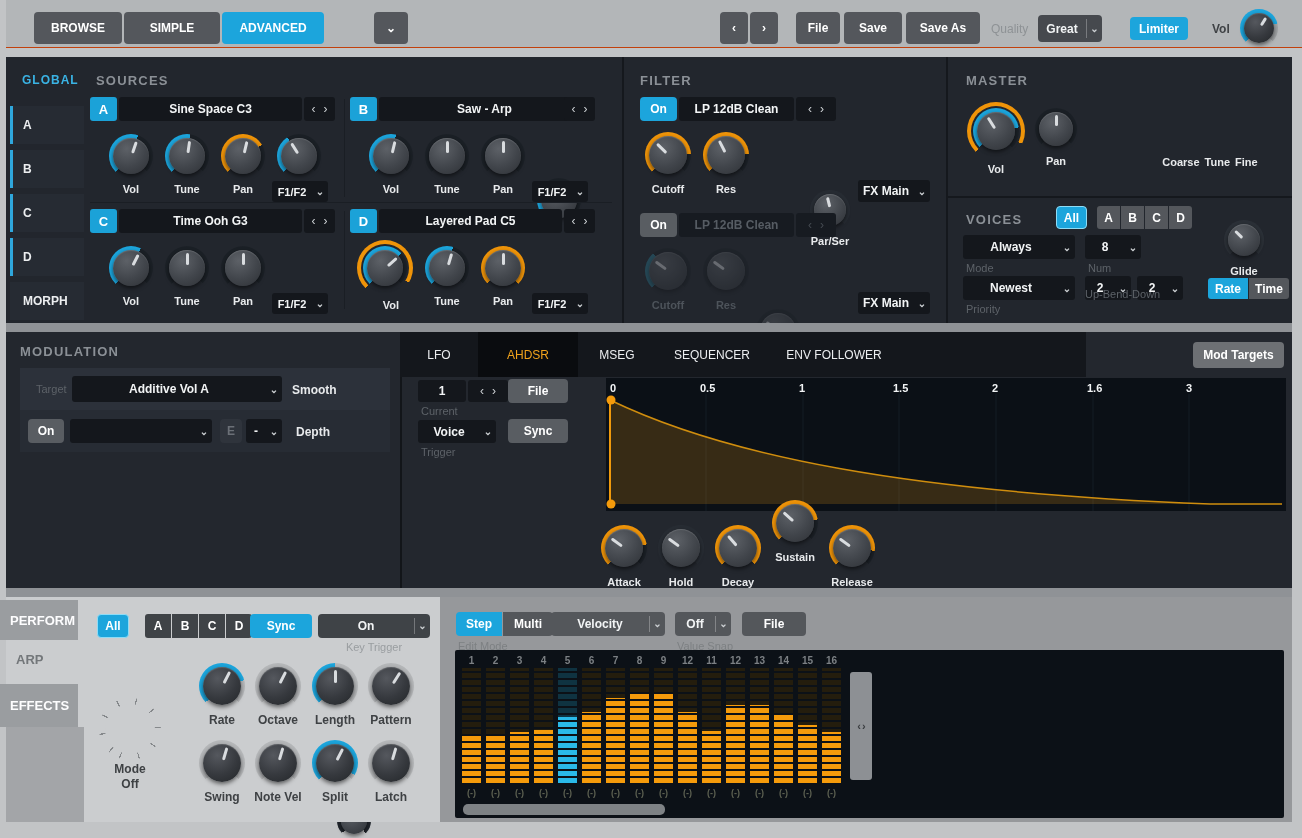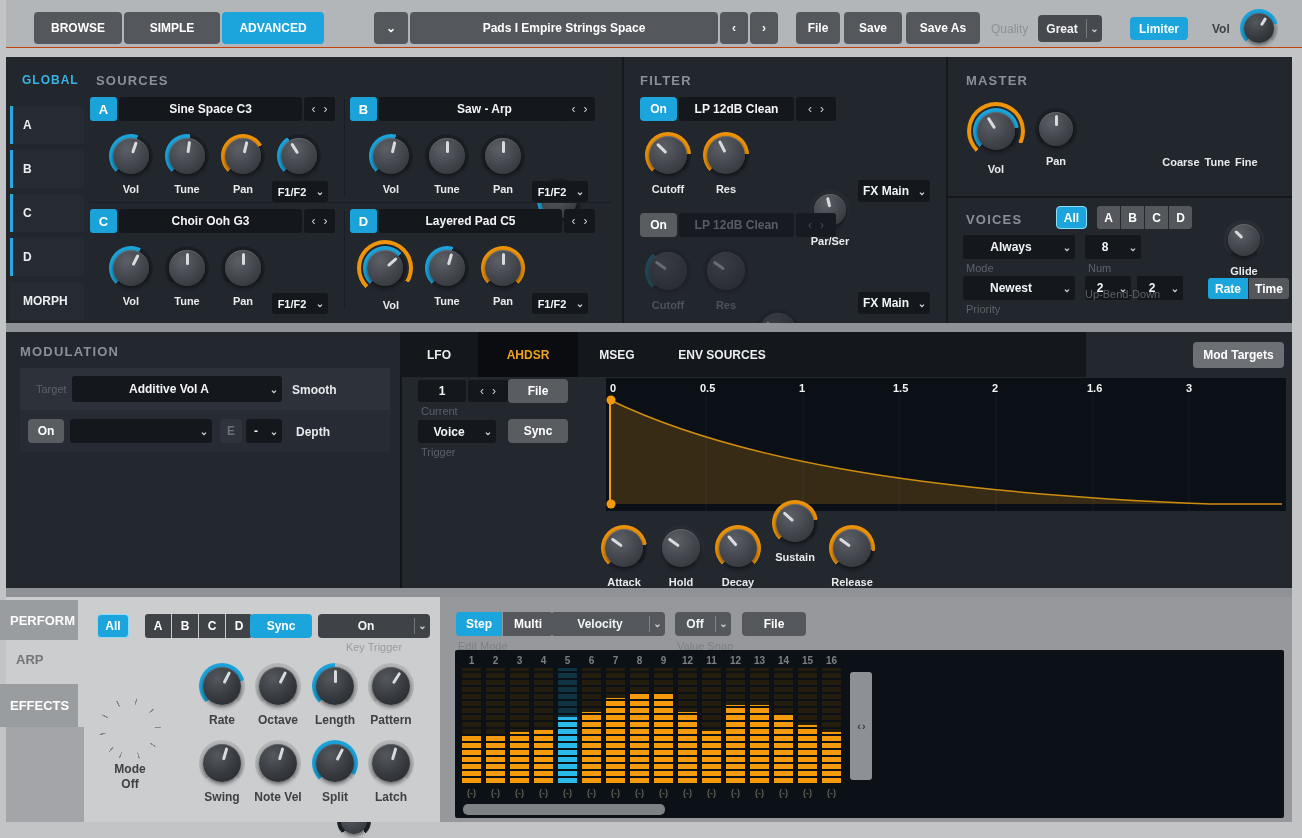--- a/index.html
+++ b/index.html
@@ -39,21 +39,21 @@
 #bottom{position:absolute;left:6px;top:597px;width:1286px;height:225px;background:#cbcdcf}
 
 .sideitem{position:absolute;left:10px;width:74px;height:38px;background:#262b33;display:flex;align-items:center;color:#eceef0;font-size:12px;font-weight:700;padding-left:13px}
 .sideitem.acc::before{content:"";position:absolute;left:0;top:0;bottom:0;width:3px;background:#2fa7dc}
 
 .badge{position:absolute;width:27px;height:24px;background:#1ba2d8;border-radius:3px;display:flex;align-items:center;justify-content:center;font-size:13px;font-weight:700}
 .namebox{position:absolute;height:24px;background:#14171c;border-radius:3px;display:flex;align-items:center;justify-content:center;font-size:12px;font-weight:700;color:#f2f4f5}
 .arrbox{position:absolute;height:24px;background:#14171c;border-radius:3px;display:flex;align-items:center;justify-content:center;gap:8px;font-size:12px;color:#cfd3d6}
 
 #tabstrip{position:absolute;left:400px;top:332px;width:686px;height:45px;background:#14171c;display:flex;align-items:stretch}
-.modtab{display:flex;align-items:center;justify-content:center;font-size:12px;font-weight:700;color:#eceef0}
+.modtab{display:flex;align-items:center;justify-content:center;font-size:12px;font-weight:400;color:#eceef0}
 .modtab.sel{background:#0a0c0f;color:#f0a21c}
 
 #envdisp{position:absolute;left:606px;top:378px;width:680px;height:133px;background:#0b1016}
 .tick{position:absolute;top:4px;color:#f2f4f5;font-size:11px;font-weight:700}
 
 #seqpanel{position:absolute;left:440px;top:597px;width:852px;height:225px;background:#96989b}
 #seqbox{position:absolute;left:15px;top:53px;width:829px;height:168px;background:#0c1117;border-radius:2px}
 #stepcols{position:absolute;left:7px;top:3px;display:flex;gap:5px}
 .seqcol{width:19px;display:flex;flex-direction:column;align-items:center}
 .stepnum{height:15px;line-height:15px;font-size:10px;color:#7c8084;font-weight:700}
@@ -72,21 +72,20 @@
 <body>
 
 <div id="topbar">
   <div class="btn" style="left:28px;top:12px;width:88px;height:32px">BROWSE</div>
   <div class="btn" style="left:118px;top:12px;width:96px;height:32px">SIMPLE</div>
   <div class="btn blue" style="left:216px;top:12px;width:102px;height:32px">ADVANCED</div>
 
   <div class="btn" style="left:368px;top:12px;width:34px;height:32px">
       <span>⌄</span>
     </div>
-  <div class="btn" style="left:404px;top:12px;width:308px;height:32px">Pads I Empire Strings Space</div>
   <div class="btn" style="left:714px;top:12px;width:28px;height:32px">
       <span>‹</span>
     </div>
   <div class="btn" style="left:744px;top:12px;width:28px;height:32px">
       <span>›</span>
     </div>
 
   <div class="btn" style="left:790px;top:12px;width:44px;height:32px">File</div>
   <div class="btn" style="left:838px;top:12px;width:58px;height:32px">Save</div>
   <div class="btn" style="left:900px;top:12px;width:74px;height:32px">Save As</div>
@@ -169,21 +168,21 @@
 <div class="dd" style="left:532px;top:181px;width:56px;height:21px;font-size:11px">
     <span class="val">F1/F2</span>
     <span class="chev">⌄</span>
   </div>
 
 <div class="hline" style="left:90px;top:202px;width:522px;background:#1a1e24;height:1px"></div>
 <div class="vline" style="left:344px;top:99px;height:98px;background:#1a1e24;width:1px"></div>
 <div class="vline" style="left:344px;top:211px;height:98px;background:#1a1e24;width:1px"></div>
 
 <div class="badge" style="left:90px;top:209px">C</div>
-<div class="namebox" style="left:119px;top:209px;width:183px">Choir Ooh G3</div>
+<div class="namebox" style="left:119px;top:209px;width:183px">Time Ooh G3</div>
 <div class="arrbox" style="left:304px;top:209px;width:31px">
     <span>‹</span>
     <span>›</span>
   </div>
 <div class="kc" style="left:103px;top:246px;width:56px">
     <i class="kn" style="--s: 44px; --v: .6; --ac: #1ca5dc; background: conic-gradient(from 225deg, rgb(28, 165, 220) 0deg, rgb(28, 165, 220) 162deg, rgb(27, 32, 38) 162deg, rgb(27, 32, 38) 270deg, transparent 270deg, transparent 360deg);"></i>
     <span class="wlbl">Vol</span>
   </div>
 <div class="kc" style="left:159px;top:246px;width:56px">
     <i class="kn" style="--s: 44px; --pv: .5; background: conic-gradient(from 225deg, rgb(27, 32, 38) 0deg, rgb(27, 32, 38) 0deg, rgb(27, 32, 38) 0deg, rgb(27, 32, 38) 270deg, transparent 270deg, transparent 360deg);"></i>
@@ -355,21 +354,22 @@
     <span class="chev">⌄</span>
   </div>
 <span class="wlbl abs" style="left:296px;top:425px;font-size:12px">Depth</span>
 
 <div class="vline" style="left:400px;top:332px;height:256px;background:#121519"></div>
 
 <div id="tabstrip">
   <div class="modtab" style="width:78px">LFO</div>
   <div class="modtab sel" style="width:100px">AHDSR</div>
   <div class="modtab" style="width:78px">MSEG</div>
-  <div class="modtab" style="width:132px">ENV SOURCES</div>
+  <div class="modtab" style="width:112px">SEQUENCER</div>
+  <div class="modtab" style="width:132px">ENV FOLLOWER</div>
 </div>
 <div class="btn" style="left:1193px;top:342px;width:91px;height:26px;background:#6d7074">Mod Targets</div>
 
 <div class="dd" style="left:418px;top:380px;width:48px;height:22px">
     <span class="val">1</span>
   </div>
 <div class="arrbox" style="left:468px;top:380px;width:40px;height:22px">
     <span>‹</span>
     <span>›</span>
   </div>

